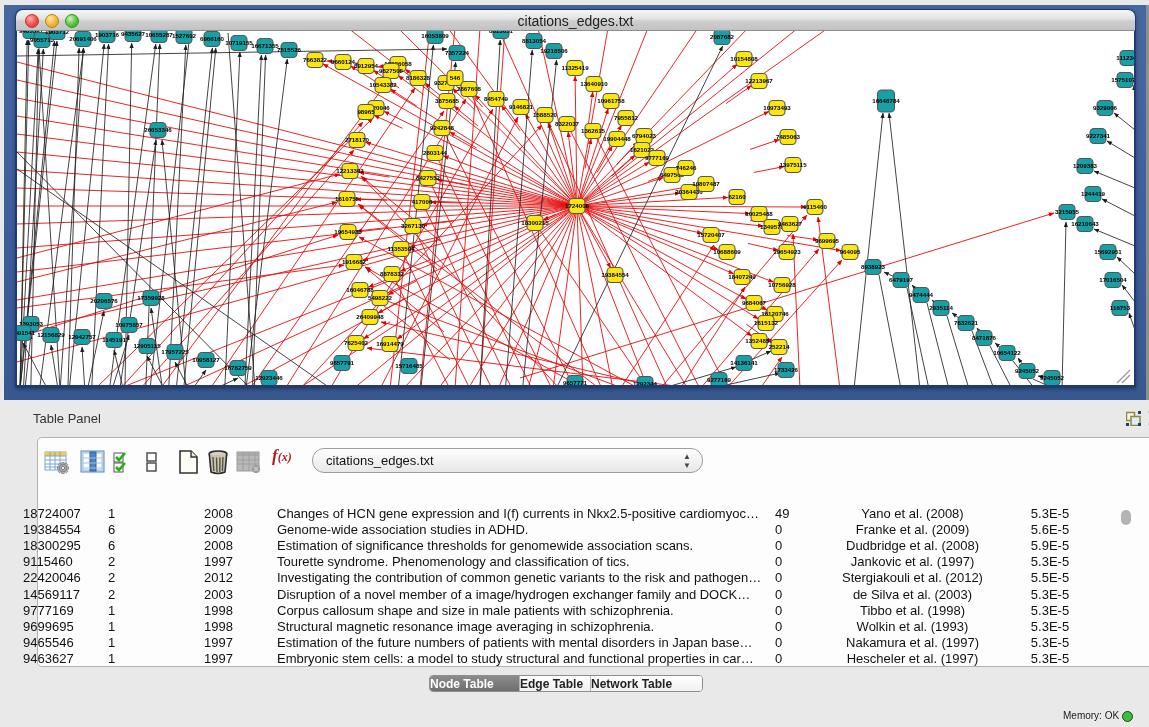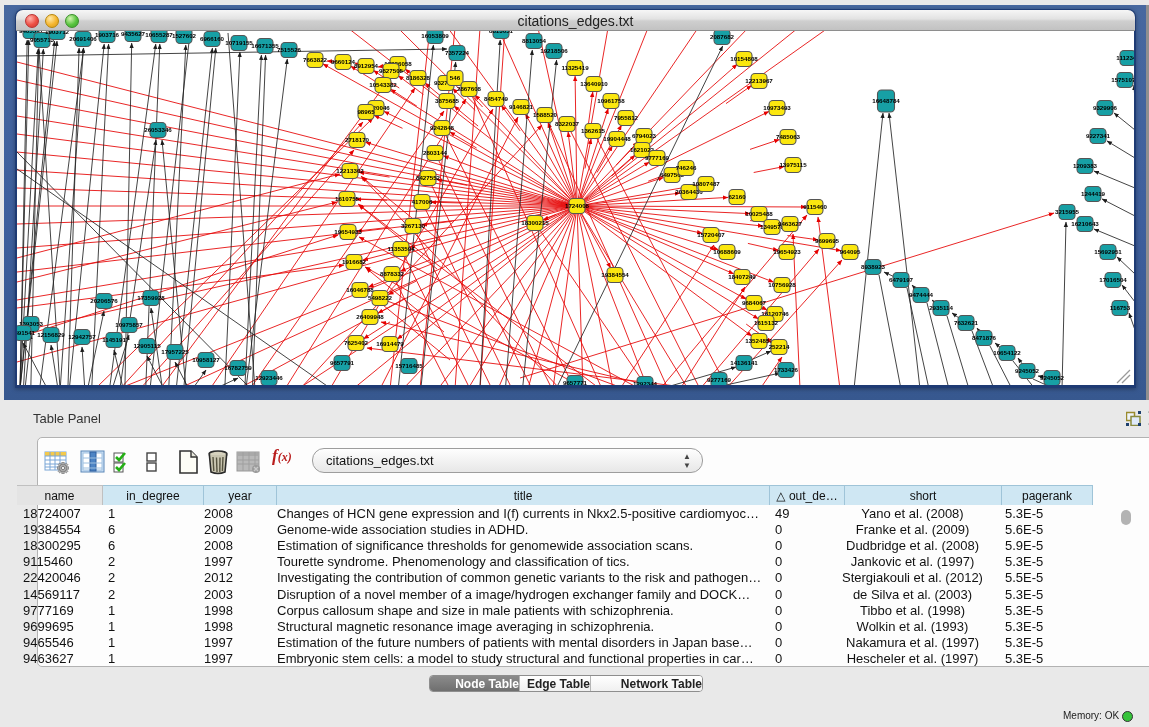--- a/index.html
+++ b/index.html
@@ -20,24 +20,24 @@
 #fx { position:absolute; left:248px; top:46px; font-family:"Liberation Serif",serif; font-style:italic; font-weight:bold; font-size:17px; color:#b91c1c; }
 #combo { position:absolute; left:288px; top:48px; width:391px; height:25px; border:1px solid #9d9d9d; border-radius:12px; background:linear-gradient(180deg,#fefefe,#e7e7e7); }
 #combo .ctext { position:absolute; left:13px; top:4px; font-size:13px; color:#111; }
 #combo .arr { position:absolute; right:11px; top:3px; font-size:8px; color:#444; line-height:9px; }
 #thead { position:absolute; left:17px; top:485px; height:20px; width:1080px; }
 .hc { position:absolute; top:0; height:20px; background:#cfe7f3; border-right:1px solid #9fc4d8; border-top:1px solid #9fc4d8; font-size:12px; color:#111; text-align:center; line-height:20px; }
 .trow { position:absolute; left:17px; height:16px; line-height:16px; font-size:13px; color:#111; white-space:nowrap; }
 .trow span { position:absolute; top:0; overflow:hidden; }
 .c1 { left:6px; width:85px; } .c2 { left:91px; width:95px; } .c3 { left:187px; width:80px; }
 .c4 { left:260px; width:492px; } .c5 { left:758px; width:70px; }
-.c6 { left:817px; width:157px; text-align:center; } .c7 { left:988px; width:90px; }
+.c6 { left:817px; width:157px; text-align:center; } .c7 { left:988px; width:90px;text-align:center; }
 #vscroll { position:absolute; left:1121px; top:510px; width:10px; height:15px; background:#b3b3b3; border-radius:5px; }
 #tabs { position:absolute; left:429px; top:675px; height:17px; display:flex; border:1px solid #8e8e8e; border-radius:4px; overflow:hidden; background:#fff; }
-.tab { font-size:12px; font-weight:bold; color:#222; line-height:16px; text-align:right; background:linear-gradient(180deg,#ffffff,#f0f0f0); border-right:1px solid #b5b5b5; }
+.tab { font-size:12px; font-weight:bold; color:#222; line-height:16px; text-align:left; background:linear-gradient(180deg,#ffffff,#f0f0f0); border-right:1px solid #b5b5b5; }
 .tab.sel { background:linear-gradient(180deg,#8b8b8b,#6f6f6f); color:#fff; }
 #memory { position:absolute; left:1063px; top:710px; font-size:10px; color:#222; }
 #memdot { position:absolute; left:1122px; top:711px; width:11px; height:11px; border-radius:50%; background:#35c33a; border:1px solid #333; }
 </style></head>
 <body>
 <div id="root">
 <div id="desktop">
 <div id="win">
   <div id="titlebar">
     <div class="tl" style="left:9px;background:radial-gradient(circle at 35% 30%,#ffb3ac,#ee5045 55%,#c93a30);border:1px solid #b33;"></div>
@@ -927,29 +927,20 @@
           </g>
 <circle cx="20" cy="19" r="4" fill="#9b9b9b"></circle>
           <path d="M18 17 l4 4 M22 17 l-4 4" stroke="#c9c9c9" stroke-width="1.4"></path>
 </svg></div>
   <div id="fx">f<span style="font-size:12px">(x)</span></div>
   <div id="combo">
         <span class="ctext">citations_edges.txt</span>
         <span class="arr">▲<br>▼</span>
       </div>
 </div>
-<div id="thead">
-  <span class="hc" style="left:0;width:86px;background:#e4e4e4;border-color:#c0c0c0">name</span>
-  <span class="hc" style="left:86px;width:101px">in_degree</span>
-  <span class="hc" style="left:187px;width:73px">year</span>
-  <span class="hc" style="left:260px;width:493px">title</span>
-  <span class="hc" style="left:753px;width:75px">△ out_de…</span>
-  <span class="hc" style="left:828px;width:157px">short</span>
-  <span class="hc" style="left:985px;width:91px">pagerank</span>
-</div>
 <div class="trow" style="top:505.5px">
 <span class="c1">18724007</span>
       <span class="c2">1</span>
       <span class="c3">2008</span>
       <span class="c4">Changes of HCN gene expression and I(f) currents in Nkx2.5‑positive cardiomyoc…</span>
       <span class="c5">49</span>
       <span class="c6">Yano et al. (2008)</span>
       <span class="c7">5.3E‑5</span>
 </div>
     <div class="trow" style="top:521.7px">

